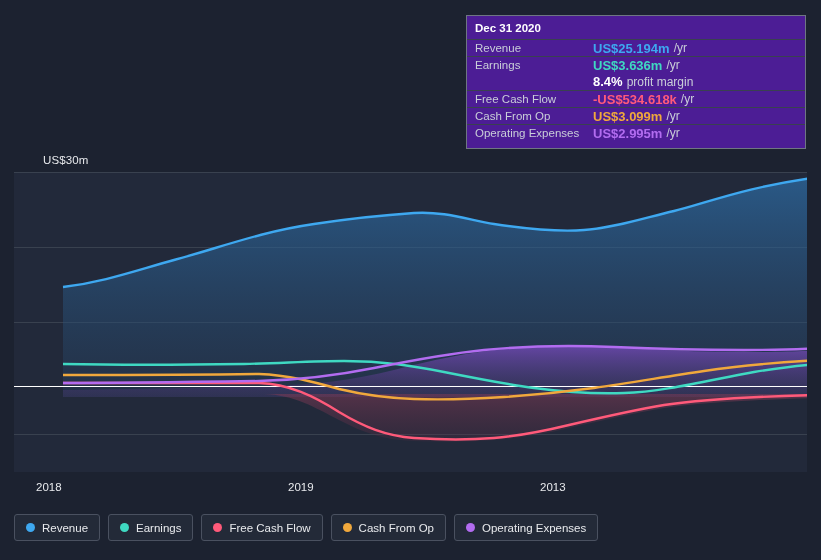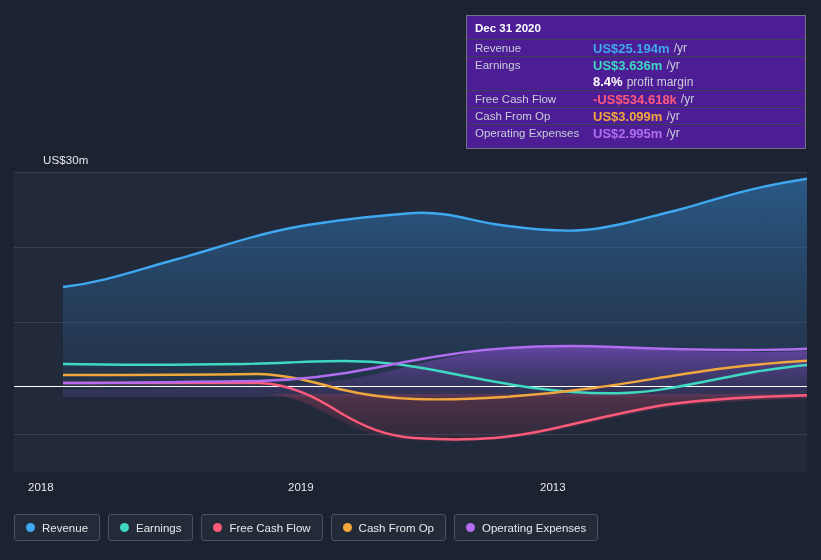--- a/index.html
+++ b/index.html
@@ -37,21 +37,21 @@
   #lab-zero  { left: 18px; top: 379px; }
   #lab-bot   { left: 18px; top: 455px; }
 
   .xtick {
     position: absolute;
     color: #e8eaed;
     font-size: 11.5px;
     white-space: nowrap;
     top: 481px;
   }
-  #xt0 { left: 28px; }
+  #xt0 { left: 36px; }
   #xt1 { left: 288px; }
   #xt2 { left: 540px; }
 
   
   #tooltip {
     position: absolute;
     left: 466px; top: 15px;
     width: 340px; height: 134px;
     background: #4c1d95;
     border: 1px solid #6f7683;

